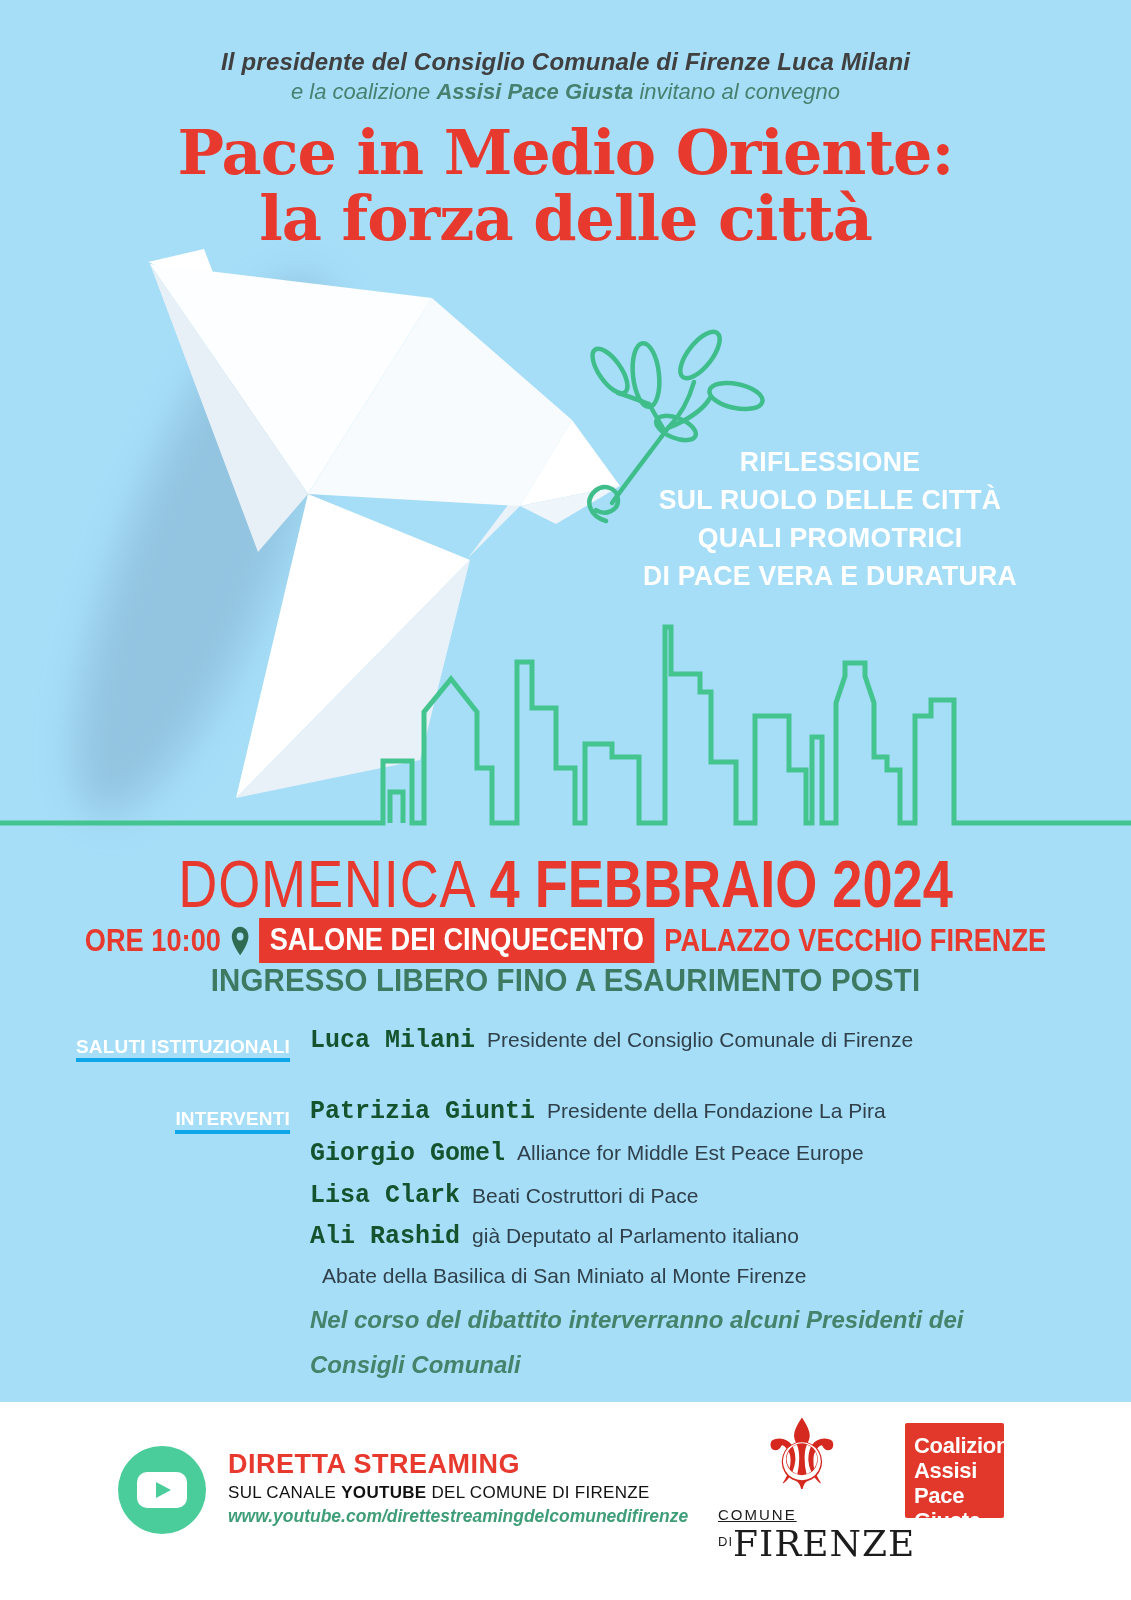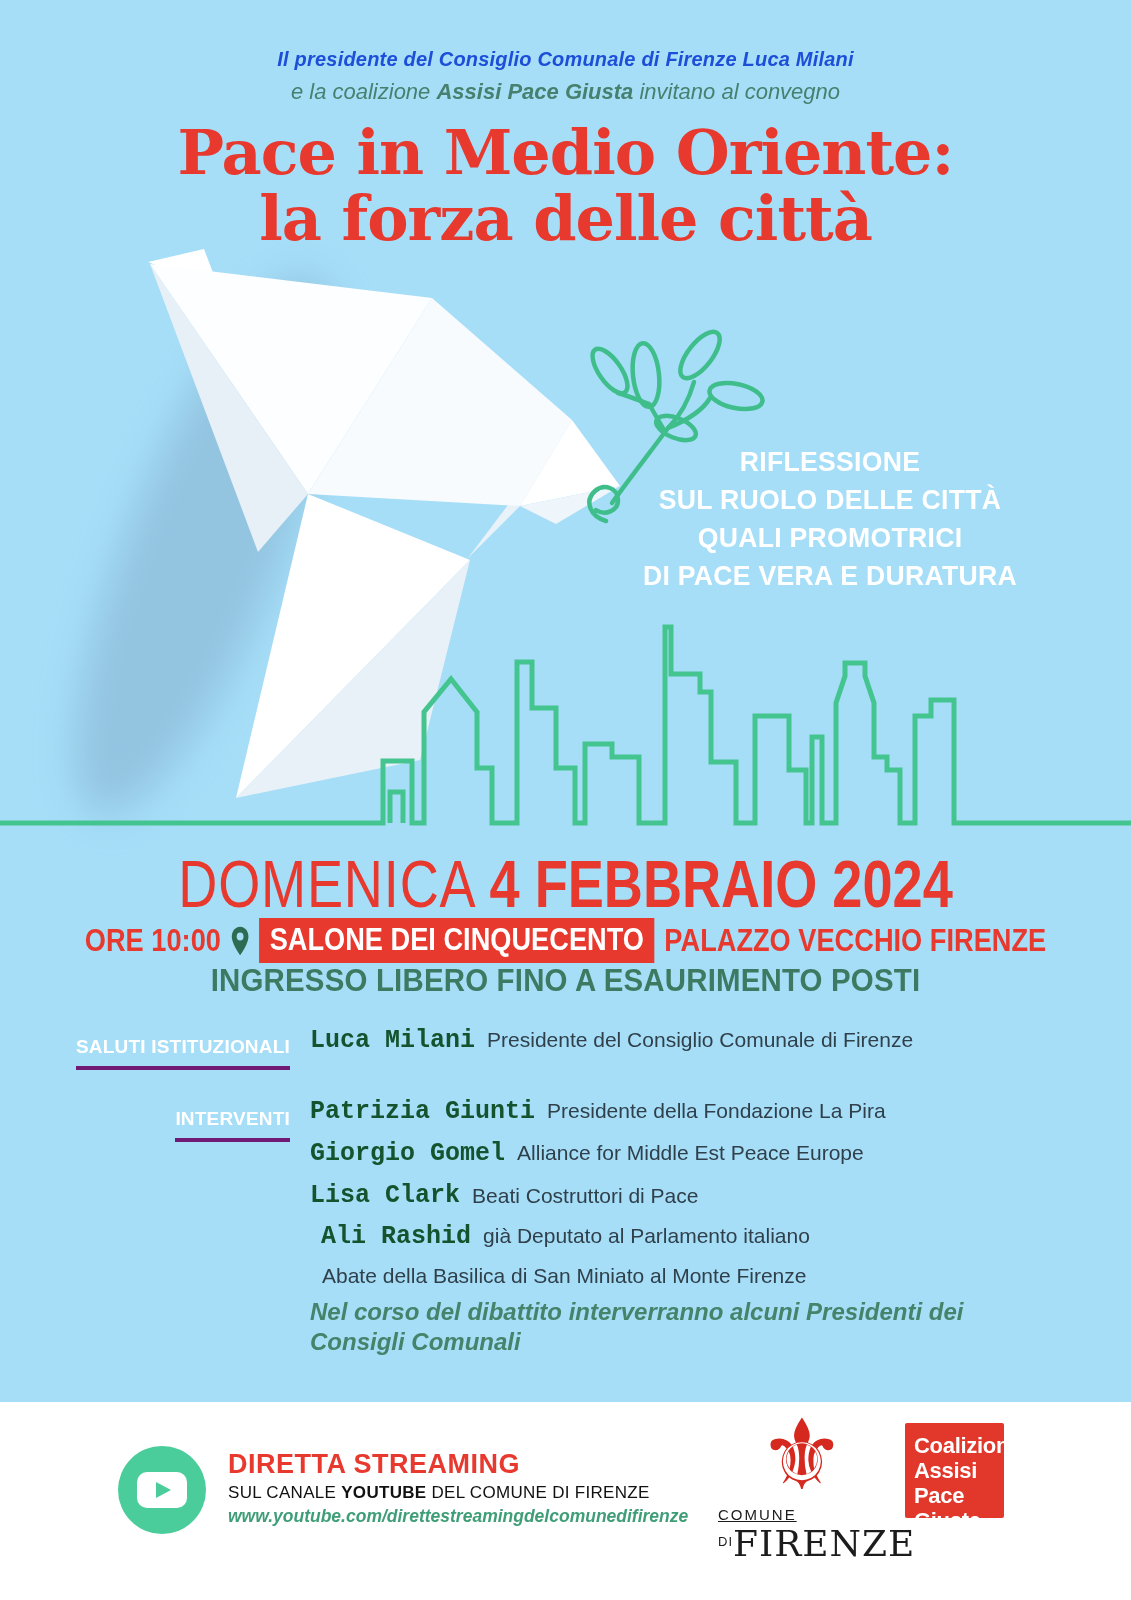--- a/index.html
+++ b/index.html
@@ -7,21 +7,21 @@
     position:relative;width:1131px;height:1600px;overflow:hidden;
     background:#a6def8;font-family:"Liberation Sans",sans-serif;
     -webkit-font-smoothing:antialiased;
   }
   .abs{position:absolute;}
   .ctr{left:0;width:1131px;text-align:center;}
   #artwork{position:absolute;left:0;top:0;z-index:1;}
   .txt{z-index:2;}
 
   
-  .invite1{top:48px;font-size:20px;font-weight:bold;font-style:italic;color:#1d4ed8;letter-spacing:.2px;}
+  .invite1{top:48px;font-size:24px;font-weight:bold;font-style:italic;color:#404040;letter-spacing:.2px;}
   .invite2{top:79px;font-size:22px;font-style:italic;color:#47806e;}
   .invite2 .b{font-weight:bold;}
 
   
   .title{top:120px;font-family:"DejaVu Serif",serif;font-weight:bold;color:#e8392e;
          font-size:62px;line-height:66px;letter-spacing:-1px;}
 
   
   .tagline{left:600px;top:443px;width:460px;text-align:center;color:#ffffff;
            font-weight:bold;font-size:28px;line-height:38px;letter-spacing:.3px;
@@ -36,33 +36,33 @@
   .oreline{top:918px;display:flex;justify-content:center;align-items:center;gap:12px;
            font-size:32px;font-weight:bold;white-space:nowrap;
            transform:scaleX(.85);transform-origin:center;}
   .oreline .red{color:#e8392e;}
   .oreline .box{background:#e8392e;color:#ffffff;padding:3px 12px 5px 12px;}
   .ingresso{top:962px;font-size:32px;font-weight:bold;color:#3e7a62;letter-spacing:.2px;
             transform:scaleX(.92);transform-origin:center;}
 
   
   .seclabel{color:#ffffff;font-weight:bold;font-size:19px;letter-spacing:.2px;
-            border-bottom:4px solid #701a75;padding-bottom:8px;text-align:right;}
+            border-bottom:4px solid #0ea5e9;padding-bottom:0;text-align:right;}
   .lab-saluti{right:841px;top:1036px;}
   .lab-interventi{right:841px;top:1108px;}
   .speaker{left:310px;display:flex;align-items:baseline;white-space:nowrap;}
   .speaker .nm{font-family:Liberation Mono, monospace;font-weight:bold;color:#14532d;font-size:25px;}
   .speaker .rl{margin-left:12px;color:#30404b;font-size:21px;}
   .sp0{top:1026px;}
   .sp1{top:1097px;}
   .sp2{top:1139px;}
   .sp3{top:1181px;align-items:center;}
-  .sp4{top:1222px;margin-left:11px;}
+  .sp4{top:1222px;}
   .sp5{top:1264px;}
-  .note{left:310px;top:1297px;width:680px;color:#45836a;font-size:24px;line-height:30px;
+  .note{left:310px;top:1297px;width:680px;color:#45836a;font-size:24px;line-height:45px;
         font-weight:bold;font-style:italic;}
 
   
   .footer{left:0;top:1402px;width:1131px;height:198px;background:#ffffff;}
   .yt-circle{left:118px;top:1446px;width:88px;height:88px;border-radius:50%;background:#4bcd9b;
              display:flex;align-items:center;justify-content:center;}
   .stream-title{left:228px;top:1449px;font-size:27px;font-weight:bold;color:#e8392e;letter-spacing:.5px;}
   .stream-chan{left:228px;top:1483px;font-size:17px;color:#111111;letter-spacing:.3px;}
   .stream-chan .b{font-weight:bold;}
   .stream-url{left:228px;top:1506px;font-size:17.5px;font-style:italic;font-weight:bold;color:#3f9e78;}

